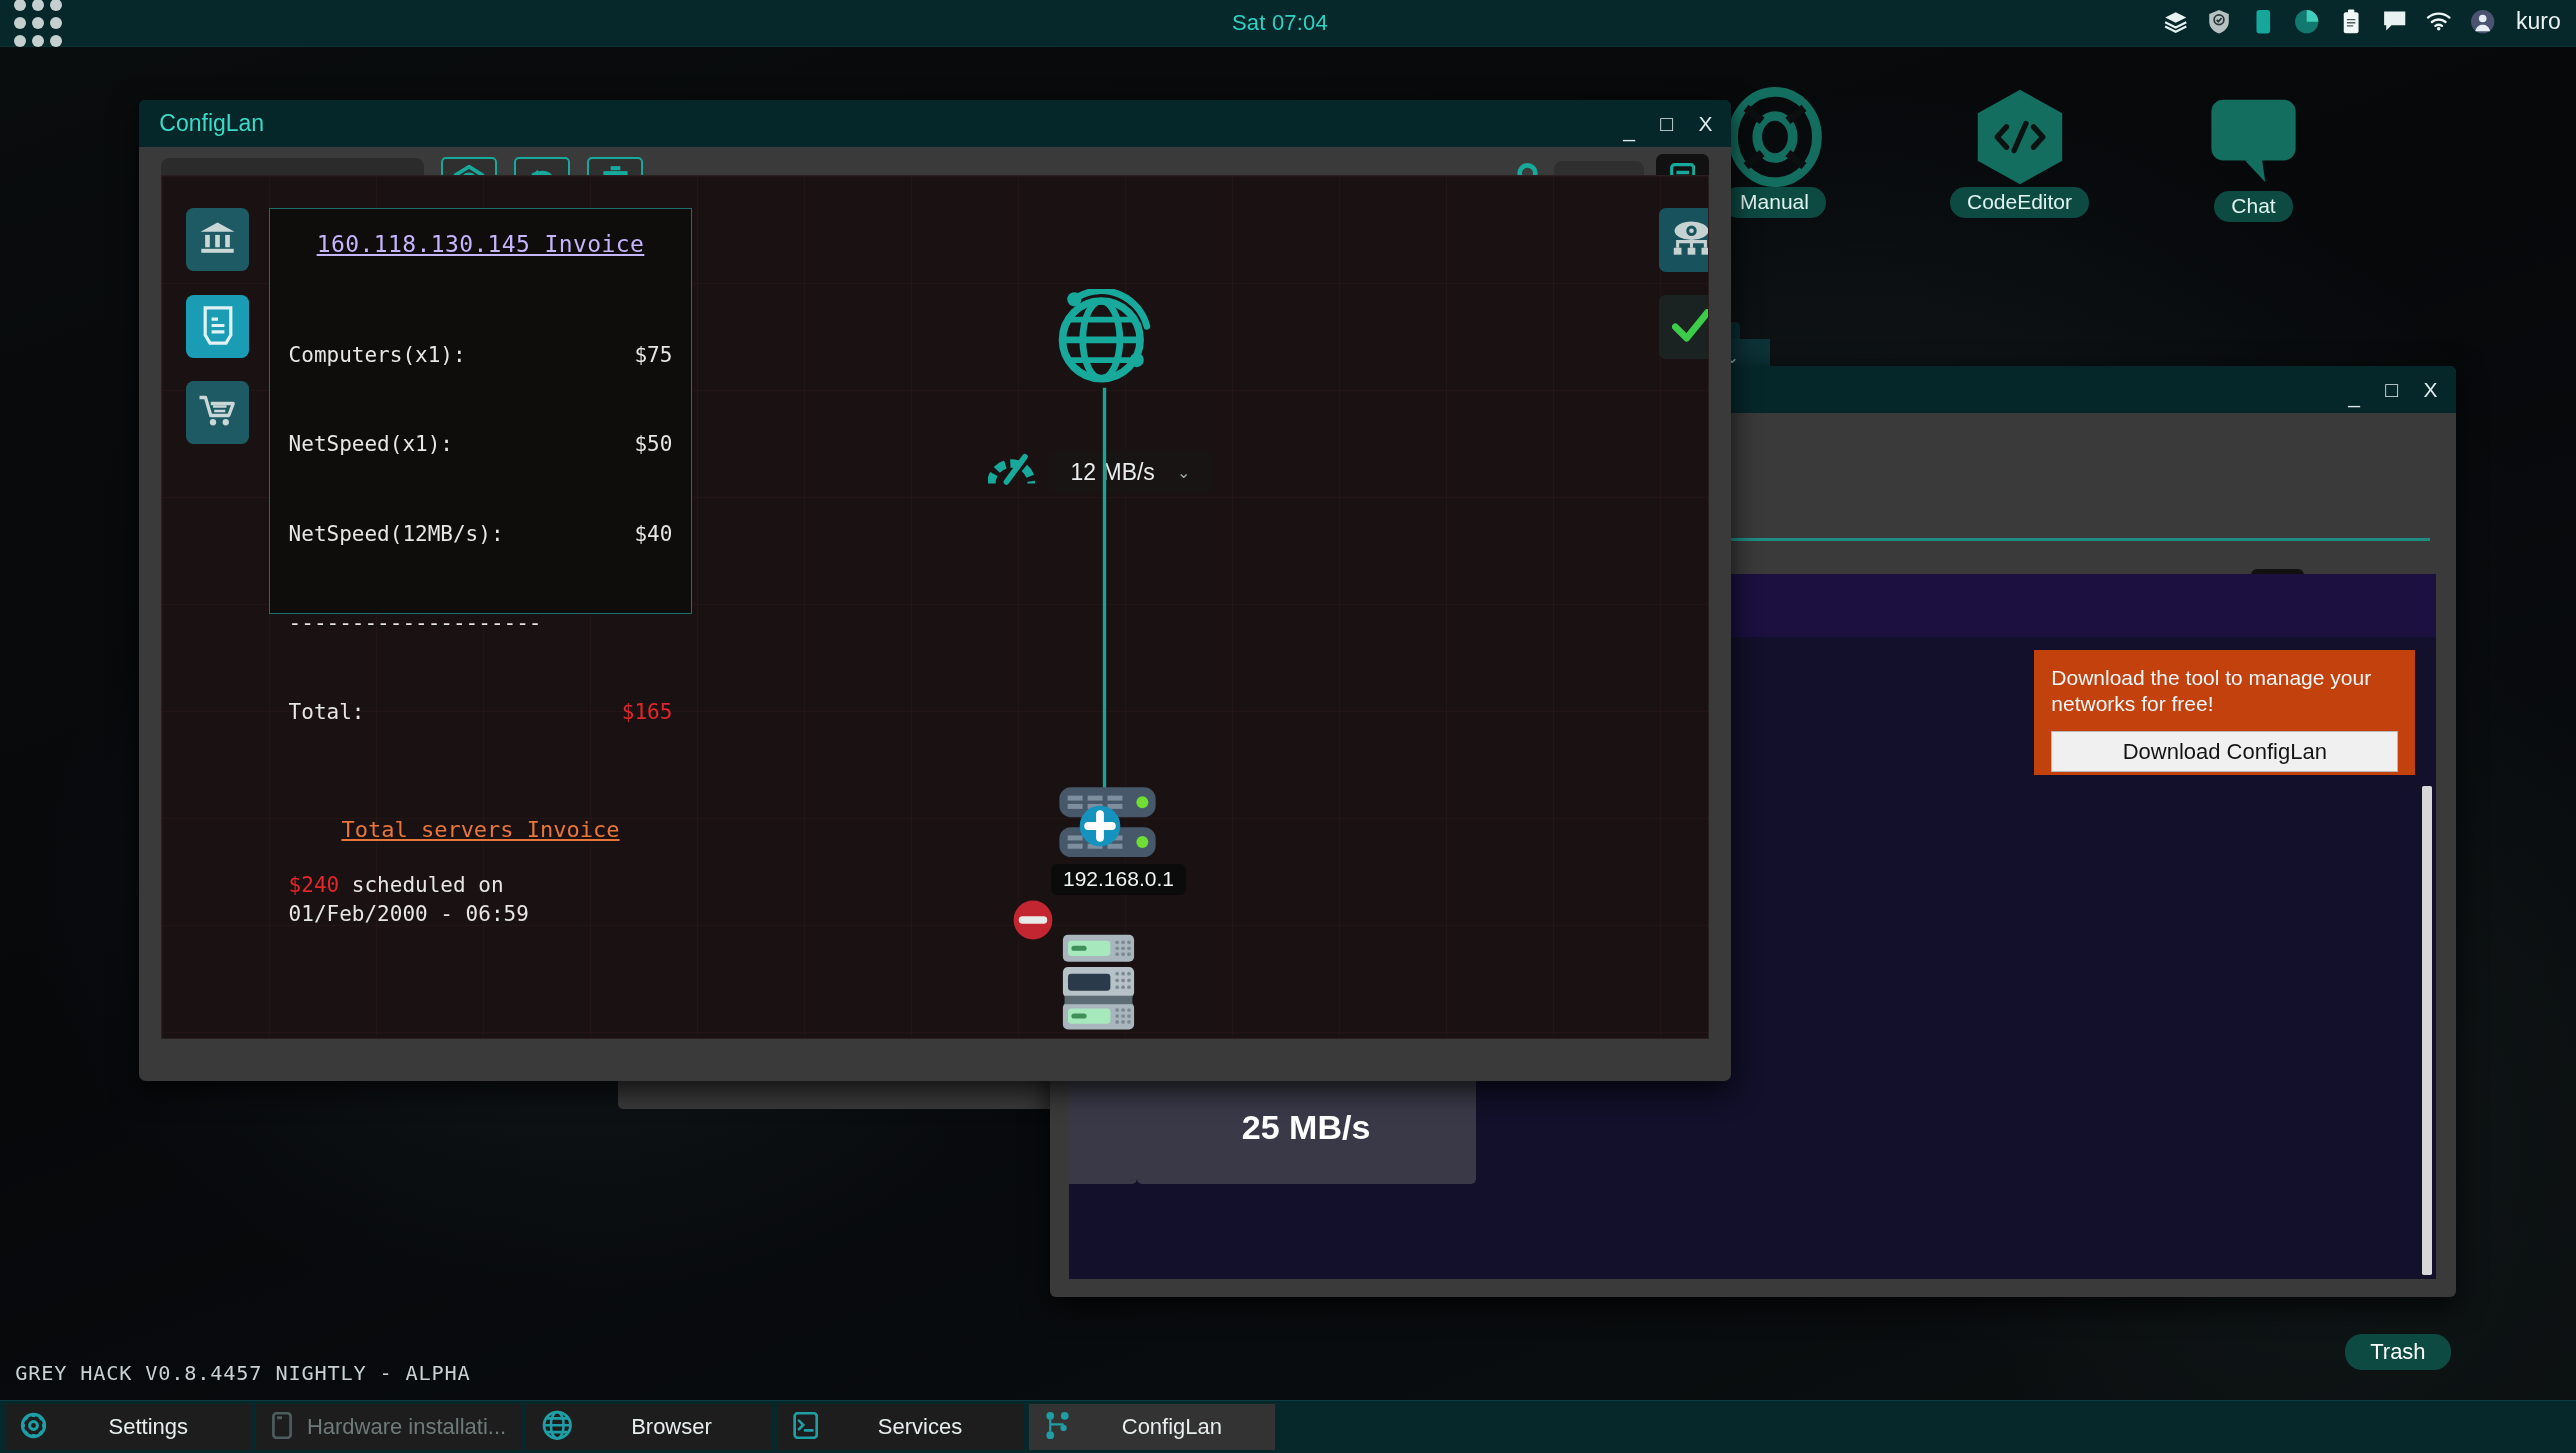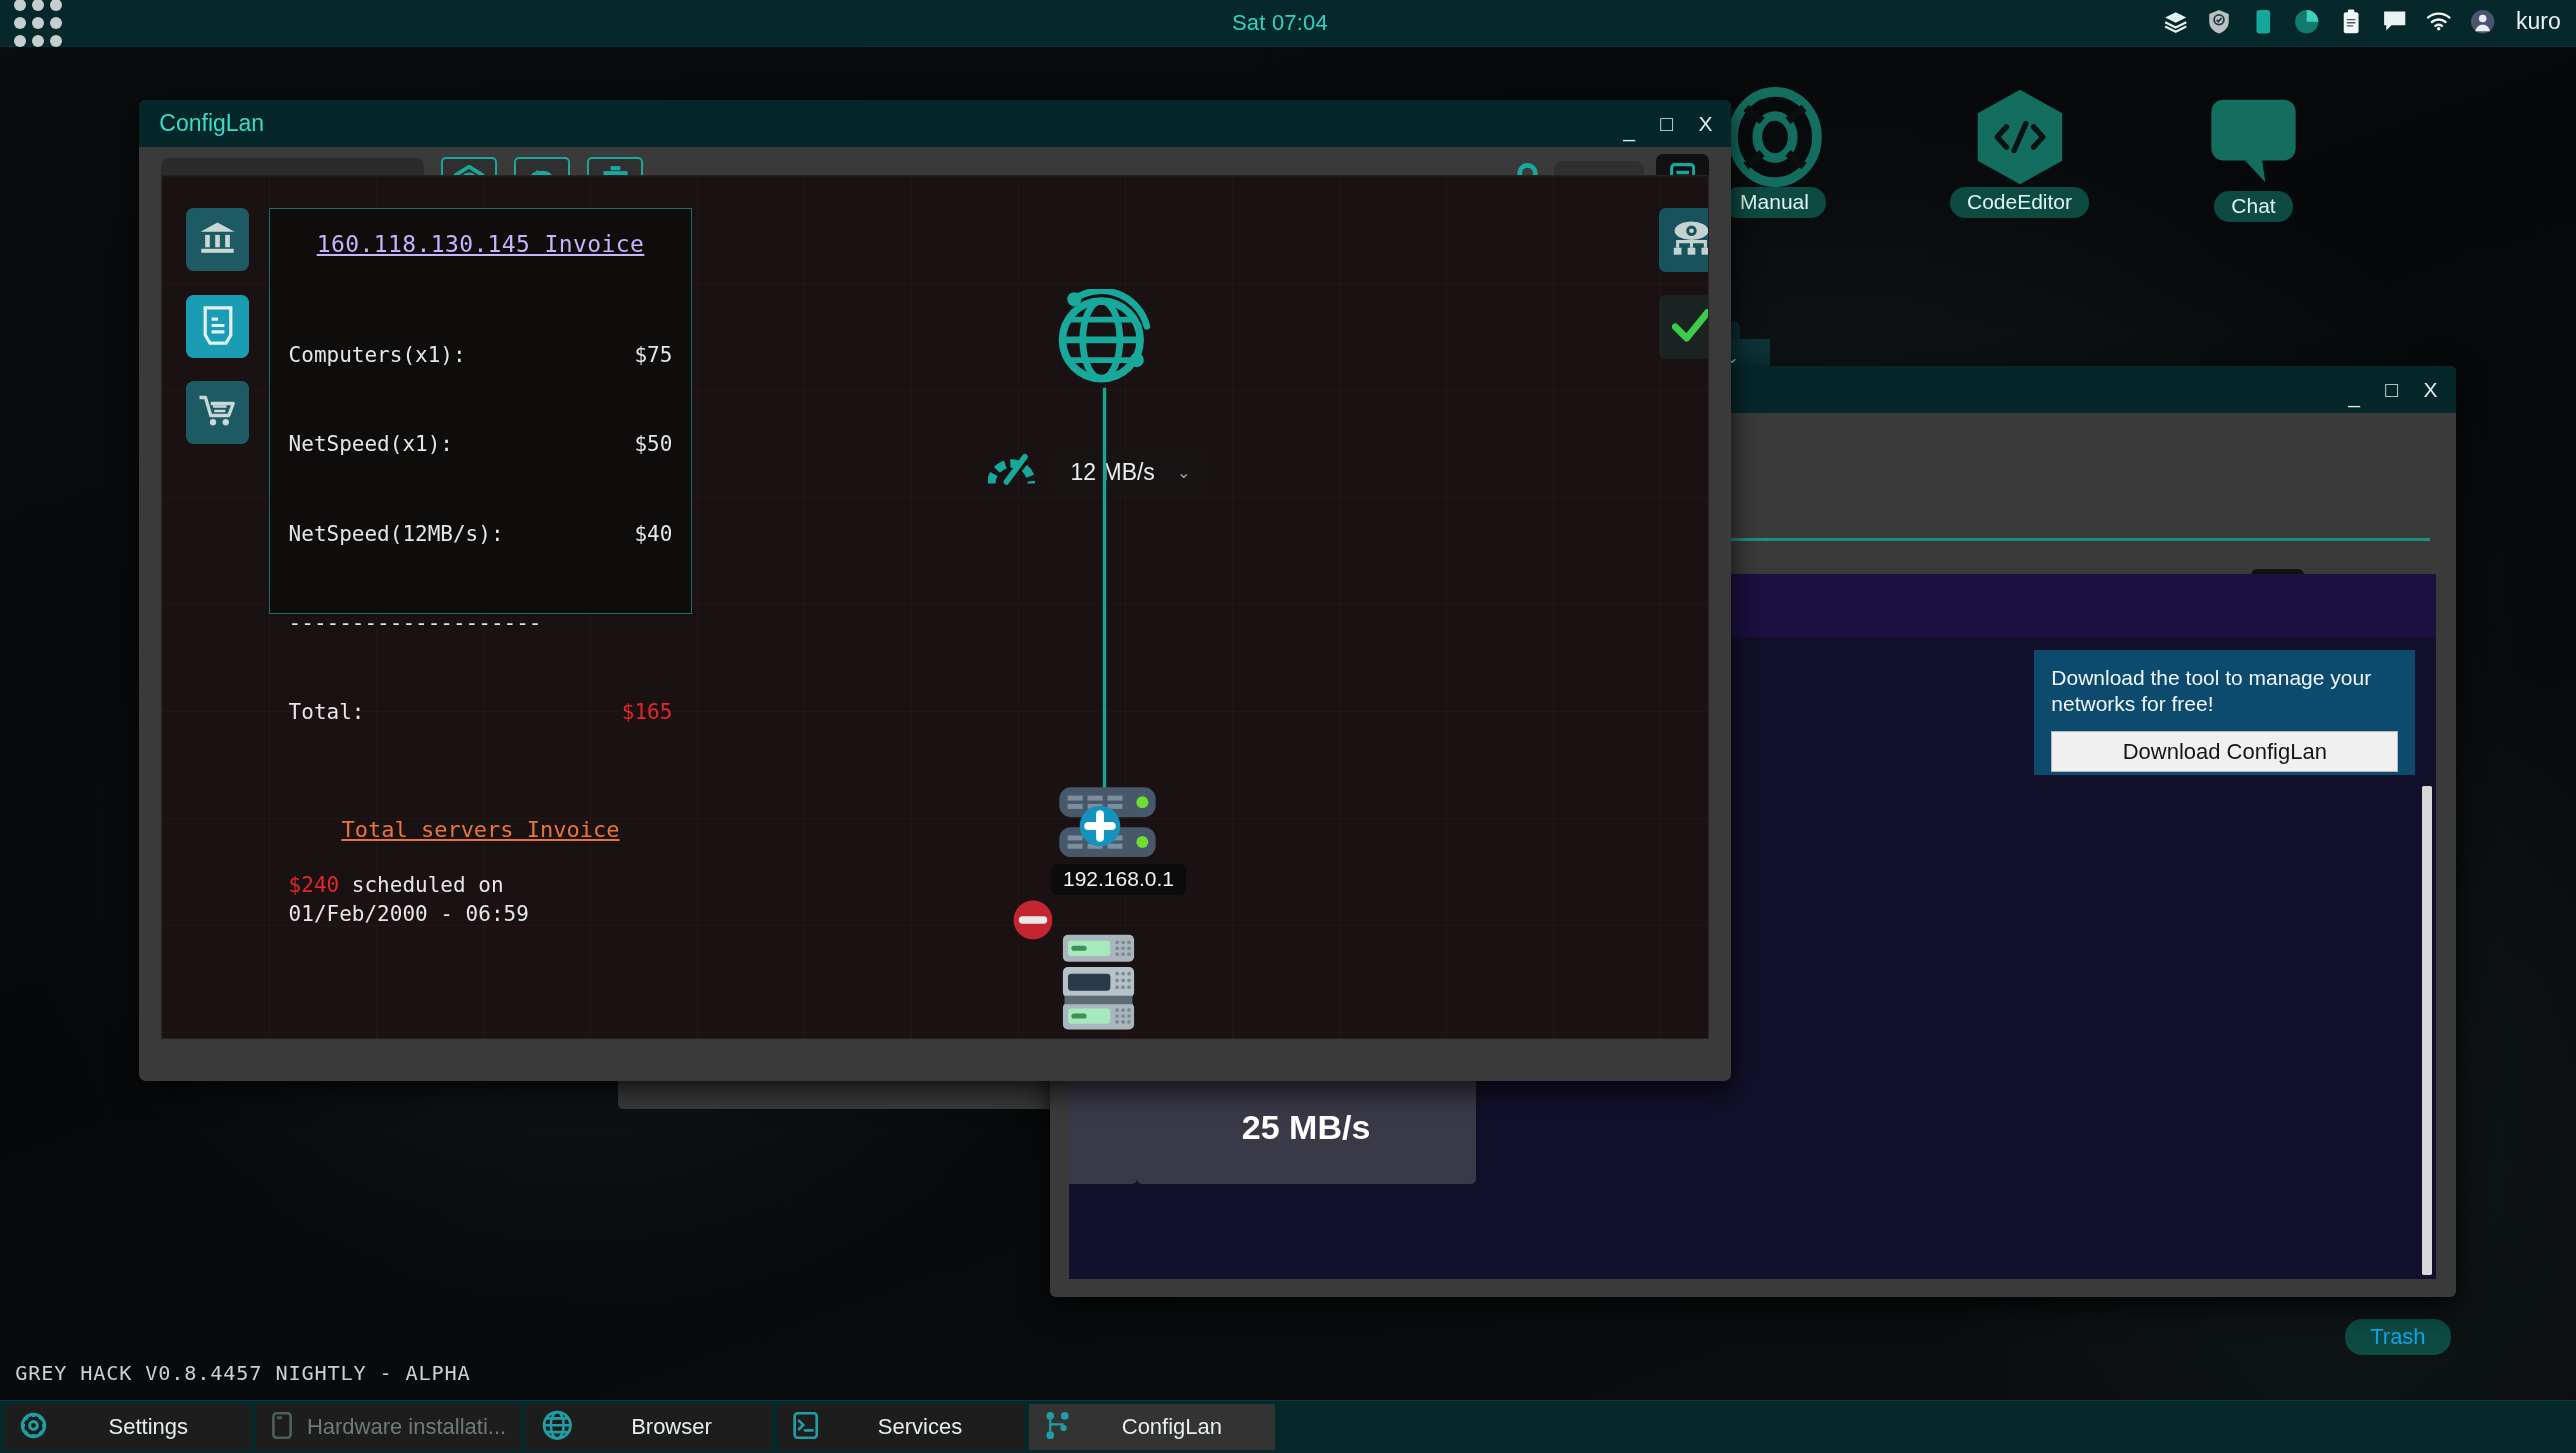--- a/index.html
+++ b/index.html
@@ -166,21 +166,21 @@
     background: #12102a; overflow: hidden;
   }
   #br-navbar { position:absolute; left:0; top:0; width:100%; height:63px; background:#1b1040; }
   .br-tab {
     position:absolute; top: 5.1px; height: 53px; background:#0e5a8c; border:1.7px solid #b9c6cc;
     color:#dfe8ee; font-size:25.4px; display:flex; align-items:center; justify-content:center;
     cursor: pointer;
   }
   #br-promo {
     position: absolute; right: 20.3px; top: 76px; width: 381px; height: 125px;
-    background: #0c4a6e; padding: 15.2px 17px;
+    background: #c2410c; padding: 15.2px 17px;
   }
   #br-promo .t { color:#f2f7fa; font-size:21px; line-height:1.25; }
   #br-promo .btn {
     margin-top: 13.5px; width: 100%; height: 41px; background:#f0f0f0; border:0.8px solid #b8b8b8;
     display:flex; align-items:center; justify-content:center; color:#141414; font-size:22px; cursor:pointer;
   }
   #br-bodytext { position:absolute; left: 20.3px; top: 154px; color:#74c7ee; font-size:24px; }
   .pack-card {
     position: absolute; background: #3a3948; border-radius: 5.1px;
     padding: 15.2px 18.6px; color:#fff;
@@ -196,22 +196,22 @@
   #behind-tab { position:absolute; left: 1694px; top: 339px; width: 76px; height: 37px; background:#0d3338; border-radius: 0 0 6.8px 6.8px; z-index:150;
                 display:flex; align-items:center; justify-content:center; color:#9fd9d2; font-size:17px;}
   #behind-side { position:absolute; left: 1711px; top: 432px; width: 34px; height: 661px; background:#0e3338; border-radius: 8.5px 0 0 8.5px; z-index:150;}
 
   
   #version {
     position: absolute; left: 15.2px; bottom: 68px; color: #c9d2d2; font-size: 20.3px;
     font-family: "DejaVu Sans Mono", monospace; letter-spacing: 0.8px;
   }
   #trash {
-    position: absolute; right: 125px; bottom: 98px;
-    background:#0d4a42; color:#0ea5e9; font-size:22px; padding:5.1px 25.4px; border-radius:17px; cursor:pointer;
+    position: absolute; right: 125px; bottom: 83px;
+    background:#0d4a42; color:#ffffff; font-size:22px; padding:5.1px 25.4px; border-radius:17px; cursor:pointer;
   }
   #taskbar {
     position: absolute; left: 0; bottom: 0; width: 2576px; height: 53px;
     background: #07282b; display:flex; align-items:center; gap: 5.1px; padding: 0 5.1px;
     border-top: 0.8px solid #0b3b40;
   }
   .task-item {
     height: 46px; min-width: 246px; background:#1d1d1d; display:flex; align-items:center;
     gap: 13.5px; padding: 0 15.2px; cursor:pointer; position: relative;
   }

